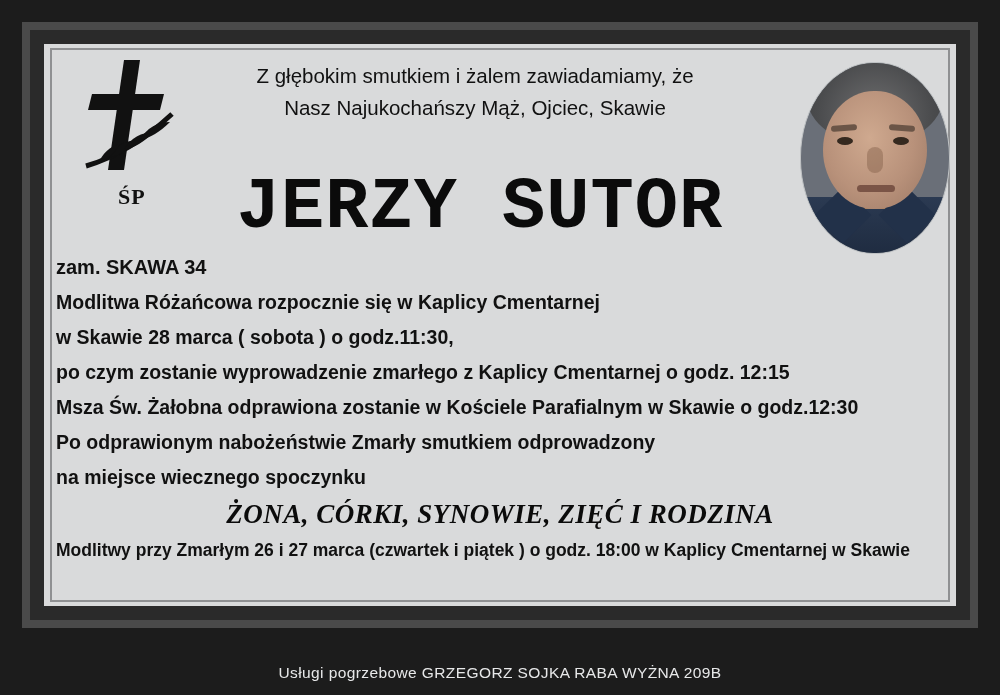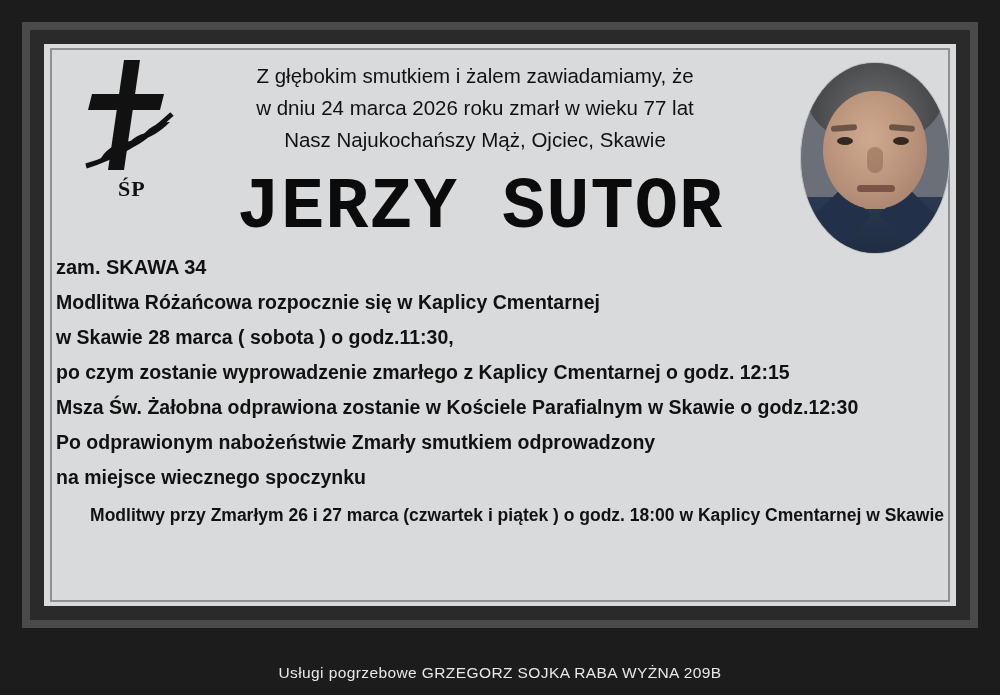--- a/index.html
+++ b/index.html
@@ -77,21 +77,21 @@
   .cross-emblem {
     position: absolute;
     left: 12px;
     top: 2px;
     width: 120px;
     height: 150px;
   }
   .sp-label {
     position: absolute;
     left: 62px;
-    top: 124px;
+    top: 132px;
     font-family: "Liberation Serif", serif;
     font-size: 22px;
     font-weight: bold;
     letter-spacing: 1px;
     color: #111;
   }
   .intro {
     text-align: center;
     padding-top: 8px;
     margin-left: 20px;
@@ -215,21 +215,21 @@
     text-align: center;
     font-family: "Liberation Serif", serif;
     font-style: italic;
     font-weight: bold;
     font-size: 27px;
     letter-spacing: 0.5px;
     margin-top: 4px;
     color: #0b0b0b;
   }
   .prayers {
-    text-align: right;
+    text-align: left;
     font-size: 17.5px;
     font-weight: bold;
     margin-top: 10px;
     color: #111;
     white-space: nowrap;
   }
   .footer {
     position: absolute;
     left: 0;
     top: 650px;
@@ -273,21 +273,20 @@
             <path d="M56,96 C62,84 74,78 86,78 C76,88 66,94 56,96 Z"></path>
             <path d="M72,86 C78,74 90,68 102,68 C92,78 82,84 72,86 Z"></path>
             <path d="M30,110 C34,100 42,92 52,90 C46,100 38,107 30,110 Z"></path>
           </g>
         </svg>
       </div>
       <div class="sp-label">ŚP</div>
 
       <div class="intro">
         <div>Z głębokim smutkiem i żalem  zawiadamiamy, że</div>
-        <div>w dniu 24 marca 2026 roku zmarł w wieku 77 lat</div>
         <div>Nasz Najukochańszy Mąż, Ojciec, Skawie</div>
       </div>
 
       <div class="photo">
         <div class="hair"></div>
         <div class="shirt"></div>
         <div class="neck"></div>
         <div class="collar-l"></div>
         <div class="collar-r"></div>
         <div class="face"></div>
@@ -306,18 +305,19 @@
 
     <div class="details">
       <div>Modlitwa Różańcowa rozpocznie się w Kaplicy Cmentarnej</div>
       <div>w Skawie 28 marca ( sobota ) o godz.11:30,</div>
       <div>po czym zostanie wyprowadzenie zmarłego z Kaplicy Cmentarnej o godz. 12:15</div>
       <div>Msza Św. Żałobna odprawiona zostanie w Kościele Parafialnym w Skawie o godz.12:30</div>
       <div>Po odprawionym nabożeństwie Zmarły smutkiem odprowadzony</div>
       <div>na miejsce wiecznego spoczynku</div>
     </div>
 
+    <div class="family">ŻONA, CÓRKI, SYNOWIE, ZIĘĆ I RODZINA</div>
 
     <div class="prayers">Modlitwy przy Zmarłym 26 i 27 marca  (czwartek i piątek ) o godz. 18:00 w  Kaplicy Cmentarnej w Skawie</div>
   </div>
 
   <div class="footer">Usługi pogrzebowe GRZEGORZ SOJKA RABA WYŻNA 209B</div>
 </div>
 
 </body></html>

